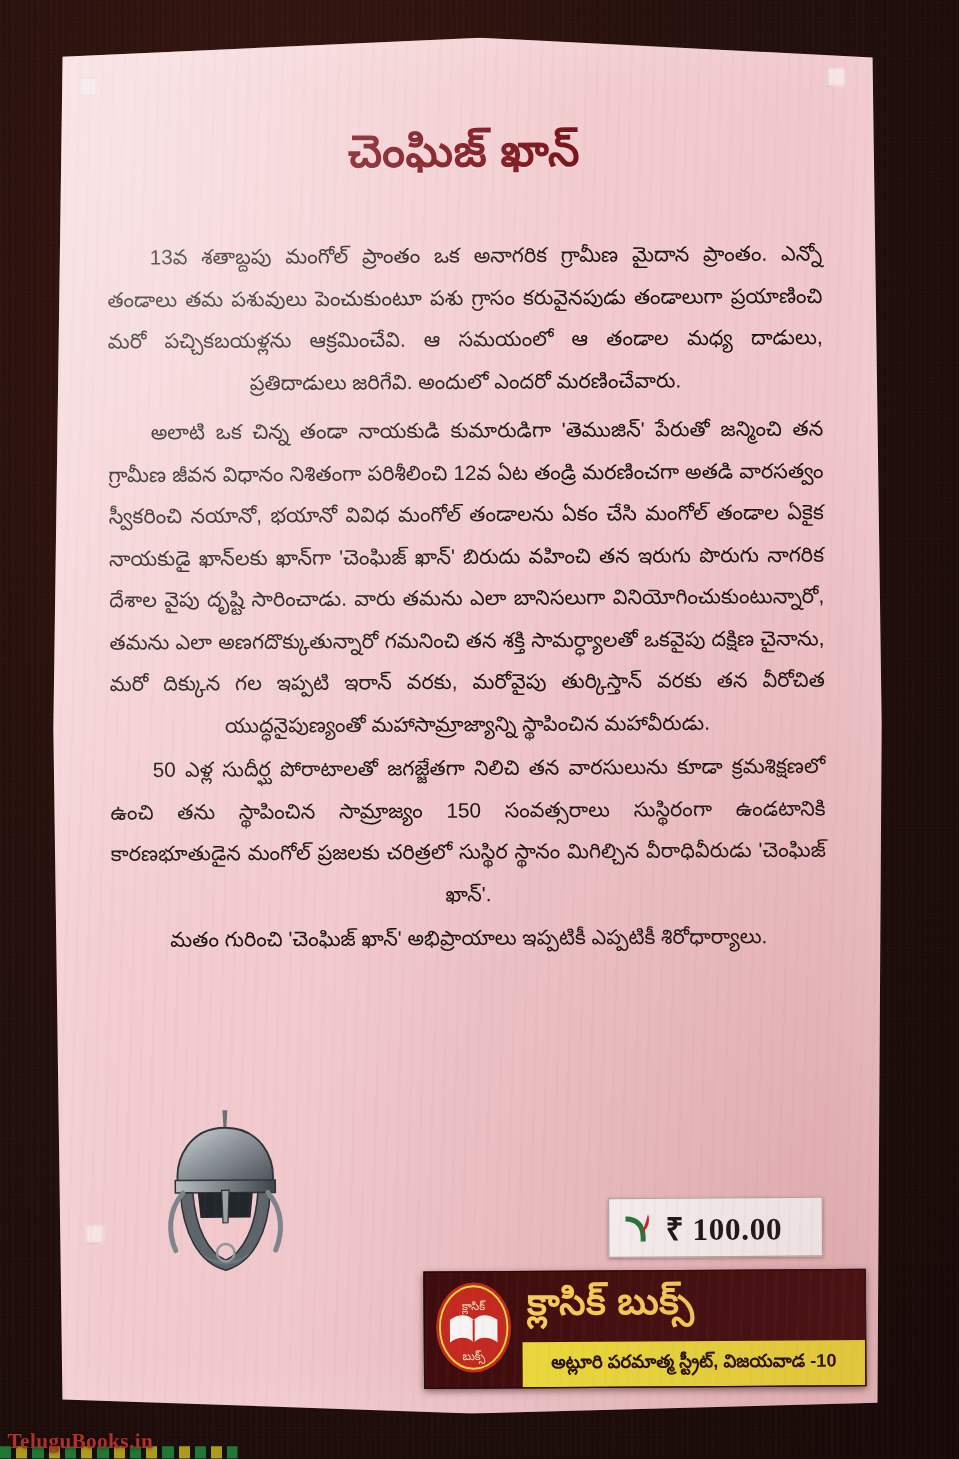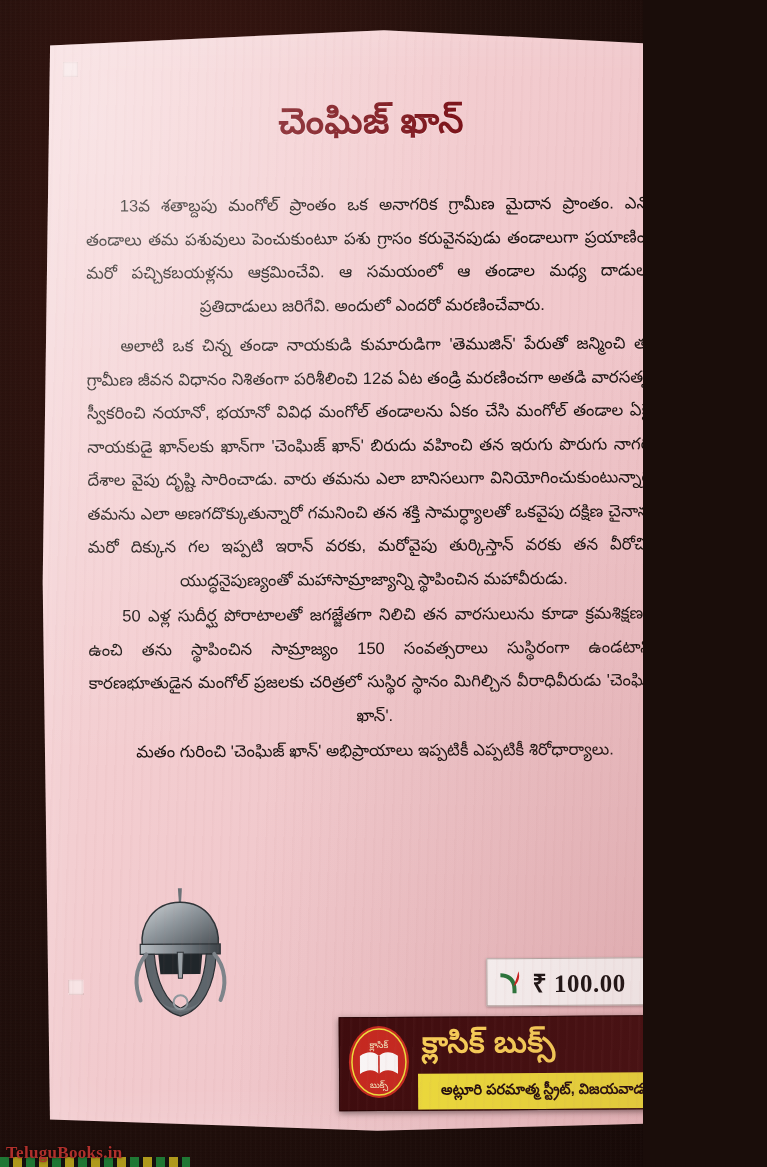--- a/index.html
+++ b/index.html
@@ -9,21 +9,21 @@
   }
   body {
     width: 767px;
     height: 1167px;
     overflow: hidden;
     font-family: "Liberation Sans", sans-serif;
   }
 
   .page {
     position: relative;
-    width: 643px;
+    width: 767px;
     height: 1167px;
     background:
       radial-gradient(ellipse at 30% 20%, #3a1510 0%, #24100c 45%, #160907 100%);
     overflow: hidden;
   }
 
   
   .bg-texture {
     position: absolute;
     inset: 0;

